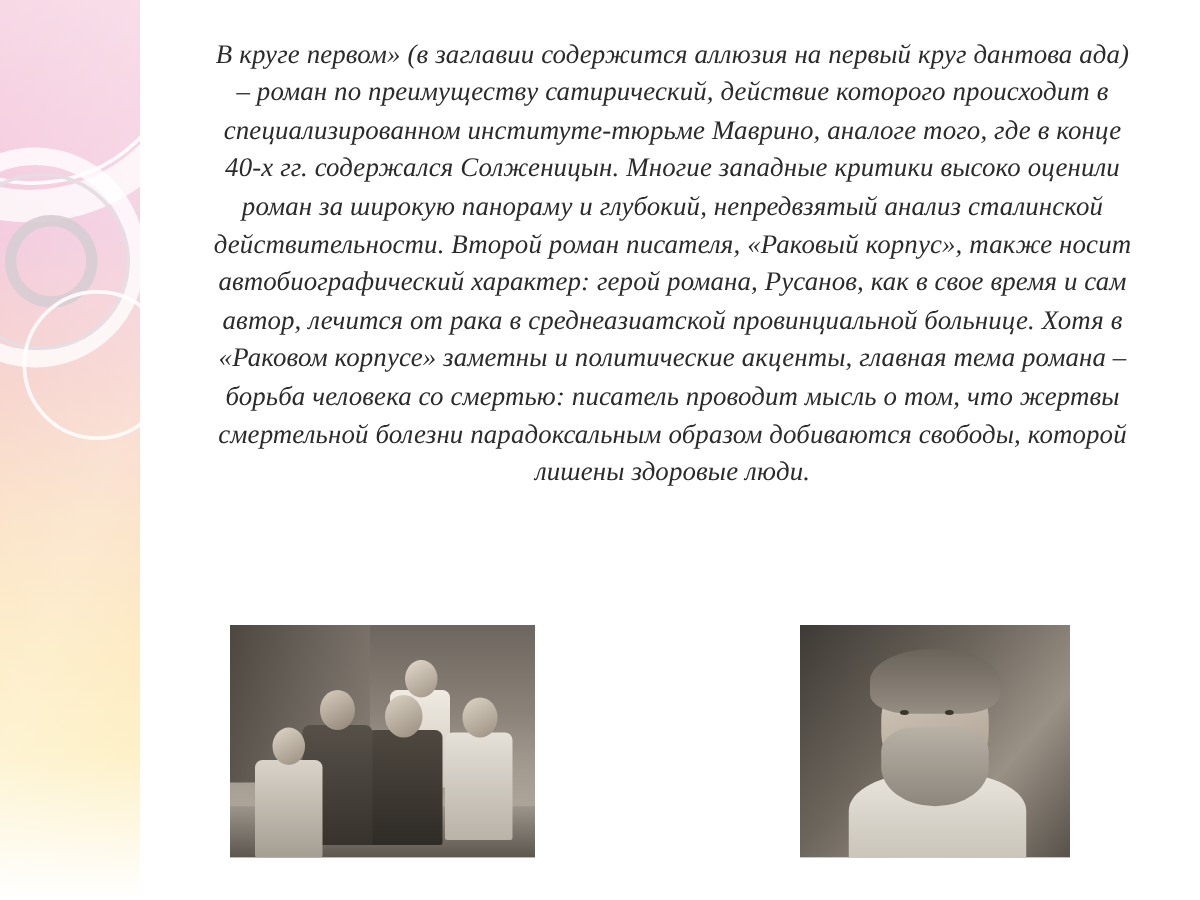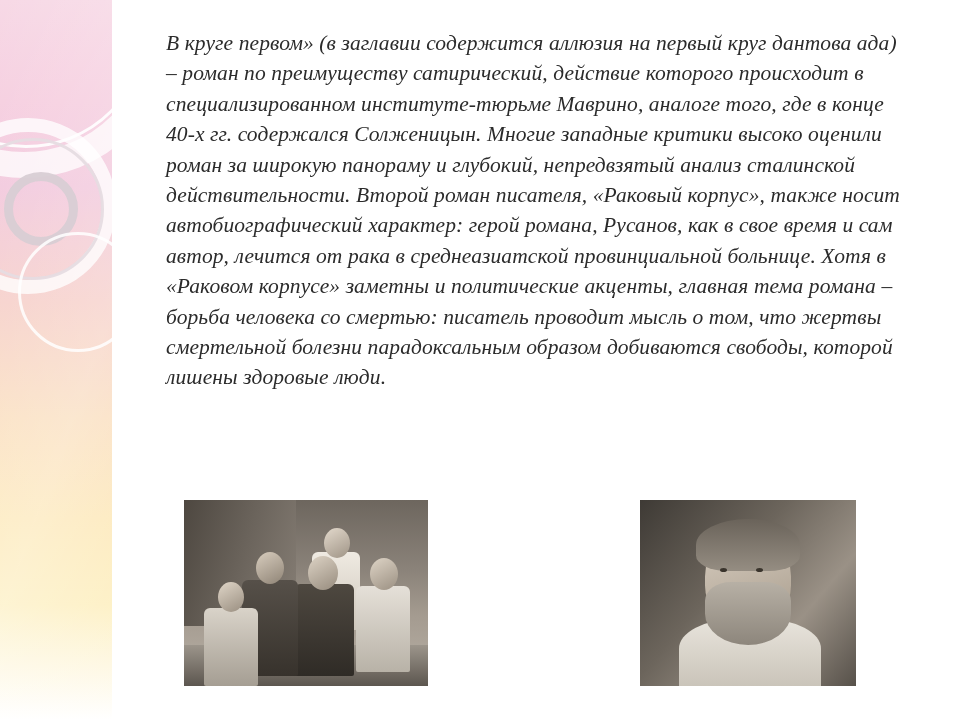--- a/index.html
+++ b/index.html
@@ -107,20 +107,21 @@
     border-width: 3px;
     border-color: rgba(255,255,255,0.85);
   }
 
   
   .body-text {
     position: absolute;
     left: 166px;
     top: 28px;
     width: 744px;
+    text-align: center;
     font-family: "Liberation Serif", serif;
     font-style: italic;
     font-size: 21.5px;
     line-height: 30.4px;
     color: #2b2b2b;
     letter-spacing: 0.1px;
   }
 
   
   .photo {

